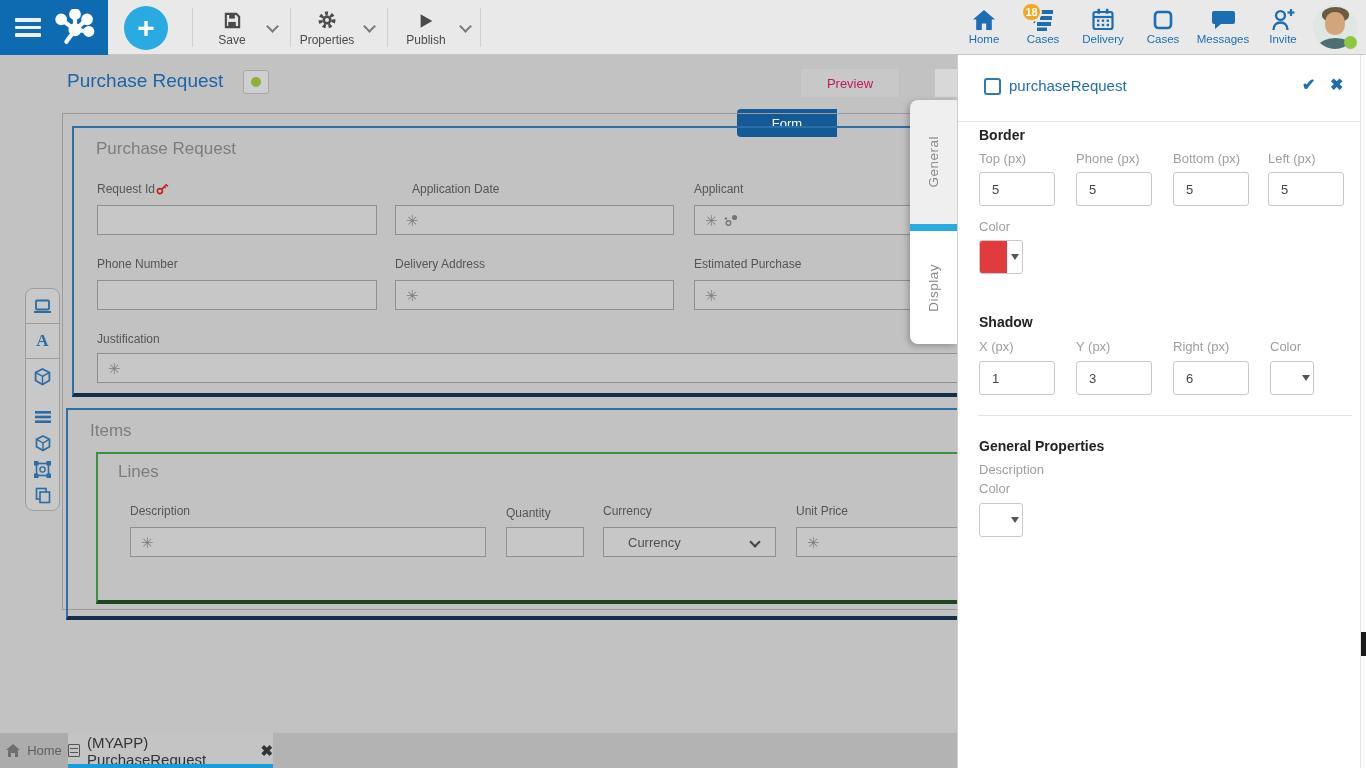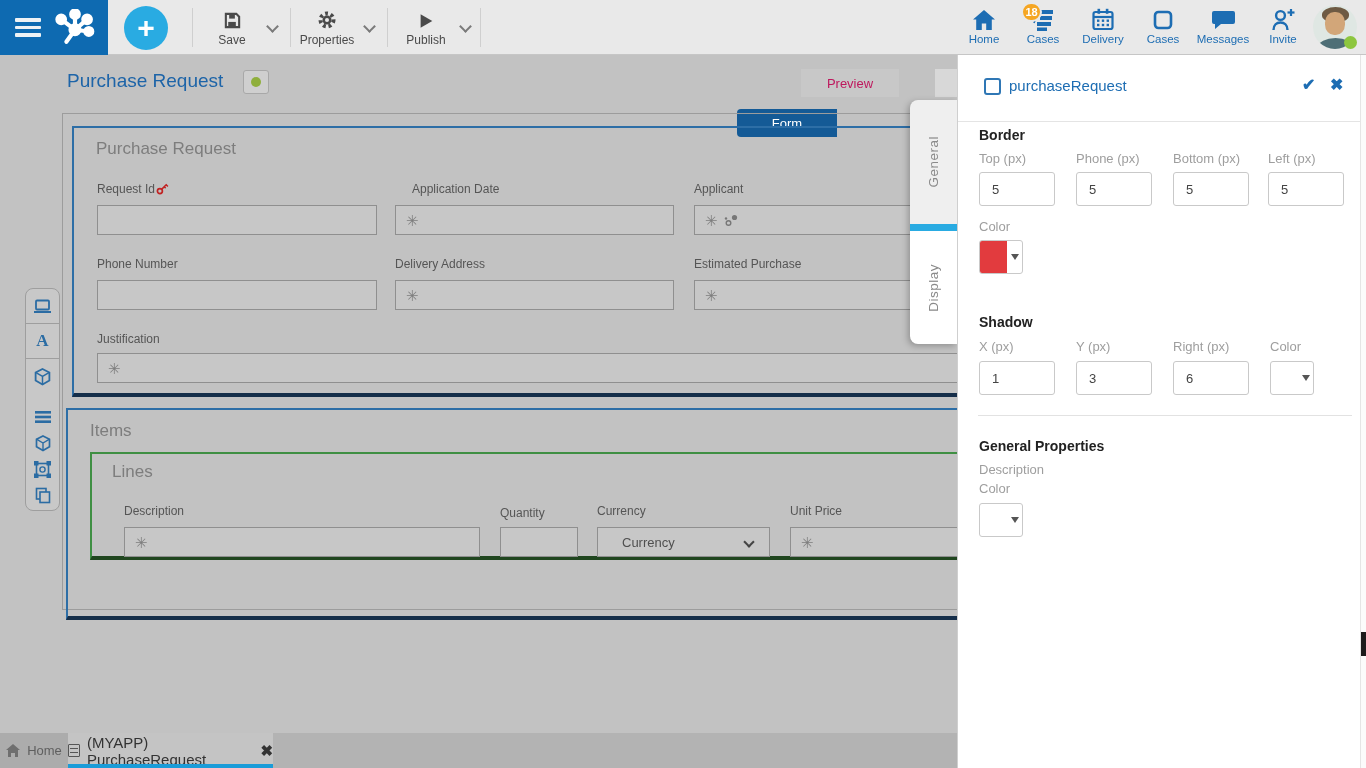--- a/index.html
+++ b/index.html
@@ -51,21 +51,21 @@
   .tb-cell { width:100%; height:35px; border-bottom:1px solid #9e9e9e; display:flex; align-items:center; justify-content:center; cursor:pointer; }
   .tb-plain { width:100%; height:26px; display:flex; align-items:center; justify-content:center; cursor:pointer; }
   .tb-gap { height:10px; }
   .tb-A { color:#2b6ca3; font-size:17px; font-weight:bold; font-family:"Liberation Serif", serif; }
 
   
   .outer-box { position:absolute; left:62px; top:58px; width:1290px; height:497px; border:1px solid #9c9c9c; }
   .group { position:absolute; border:2px solid #2d6ea6; border-bottom:4px solid #152e49; }
   .g-pr { left:72px; top:71px; width:1270px; height:271px; }
   .g-items { left:66px; top:353px; width:1276px; height:212px; }
-  .g-lines { left:22px; top:42px; width:1240px; height:108px; border-color:#3f8f43; border-bottom-color:#20461f; }
+  .g-lines { left:28px; top:42px; width:1240px; height:152px; border-color:#3f8f43; border-bottom-color:#20461f; }
   .g-title { position:absolute; left:22px; top:11px; font-size:17px; color:#7d7d7d; }
   .f-label { position:absolute; font-size:12px; color:#555; white-space:nowrap; }
   .f-input { position:absolute; height:30px; background:#c7c7c7; border:1px solid #8f8f8f; display:flex; align-items:center; padding-left:10px; gap:6px; cursor:text; }
   .ast { font-size:15px; color:#7d7d7d; line-height:1; }
   .f-select { position:absolute; height:30px; background:#c7c7c7; border:1px solid #8f8f8f; display:flex; align-items:center; padding-left:24px; font-size:13px; color:#4f4f4f; cursor:pointer; }
   .f-select .sel-chev { position:absolute; right:16px; top:10px; width:8px; height:8px; border-right:2px solid #444; border-bottom:2px solid #444; transform:rotate(45deg); }
   .keyicon { display:inline-block; vertical-align:-2px; margin-left:1px; }
 
   
   .panel { position:absolute; right:0; top:55px; width:409px; bottom:0; background:#fff; border-left:1px solid #cfcfcf; z-index:20; }

